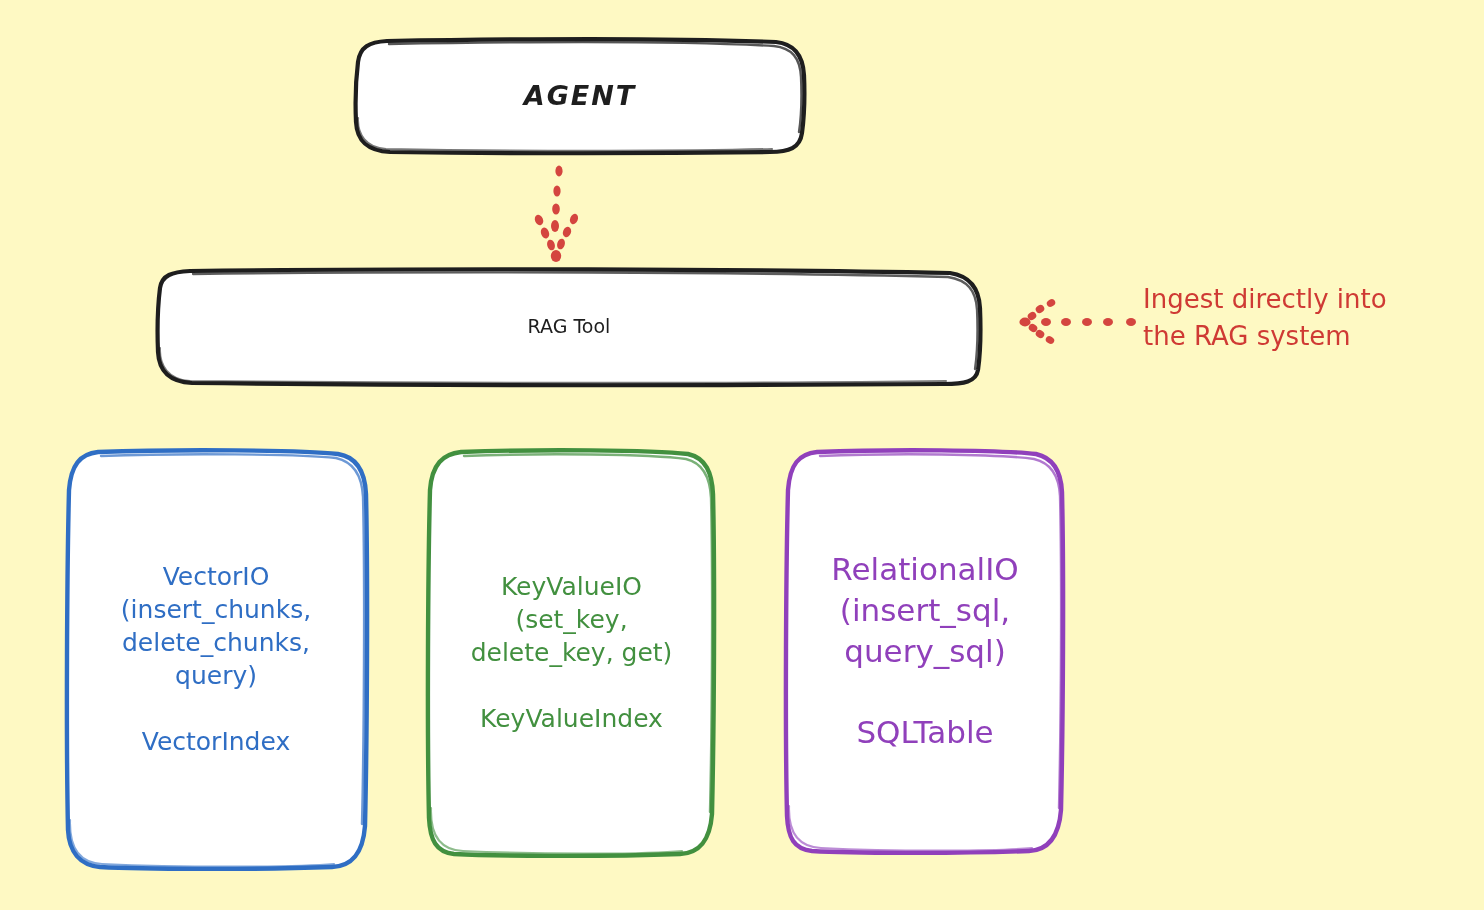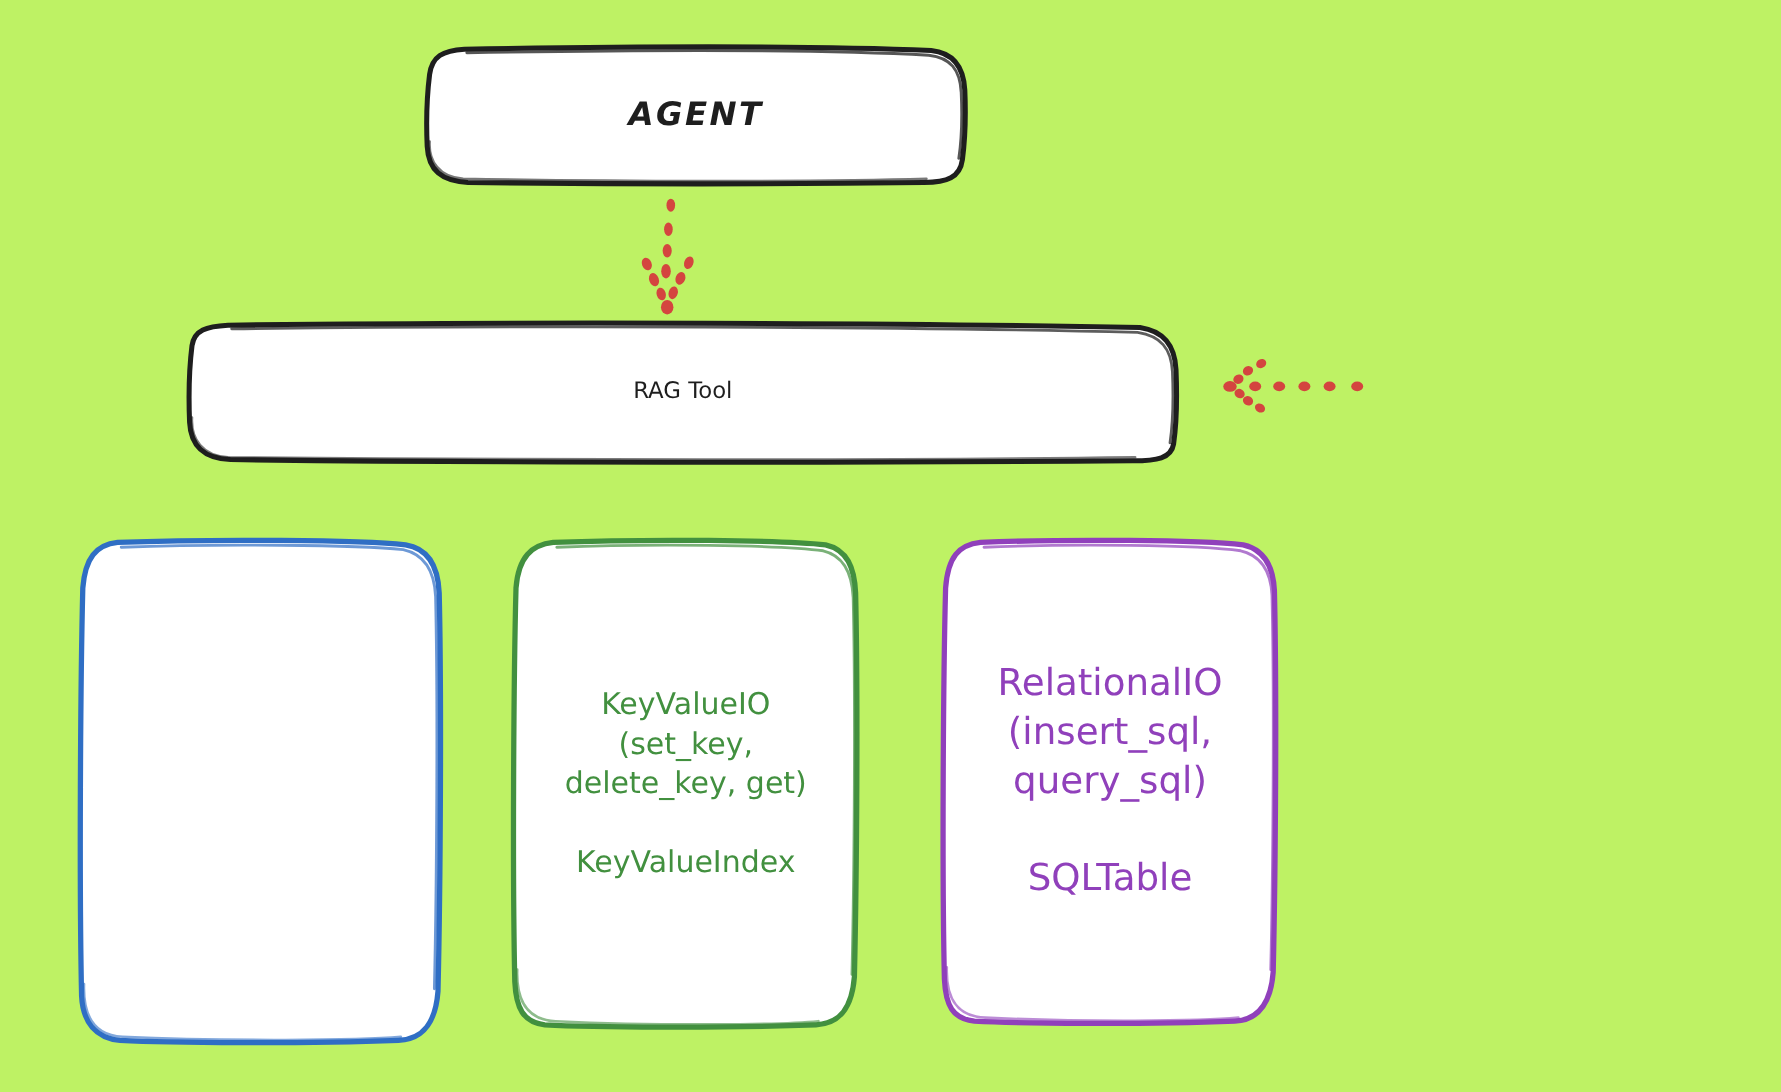--- a/index.html
+++ b/index.html
@@ -5,21 +5,21 @@
 <style>
   html, body {
     margin: 0;
     padding: 0;
     background: #ffffff;
   }
   #canvas {
     position: relative;
     width: 1484px;
     height: 910px;
-    background: #bef264;
+    background: #fef9c3;
     overflow: hidden;
     font-family: "DejaVu Sans", sans-serif;
   }
   svg.layer {
     position: absolute;
     top: 0;
     left: 0;
     width: 1484px;
     height: 910px;
     overflow: visible;
@@ -167,27 +167,35 @@
       <ellipse cx="1033" cy="328" rx="4.4" ry="3.8" transform="rotate(30 1033 328)"></ellipse>
 
       <ellipse cx="1025" cy="322" rx="5.6" ry="4.4"></ellipse>
     </g>
   </svg>
 
   <div class="node-label" id="agent-label">AGENT</div>
 
   <div class="node-label" id="rag-tool-label">RAG Tool</div>
 
+  <div class="node-label mono-block" id="vector-io-label">VectorIO
+(insert_chunks,
+delete_chunks,
+query)
+
+VectorIndex</div>
 
   <div class="node-label mono-block" id="key-value-io-label">KeyValueIO
 (set_key,
 delete_key, get)
 
 KeyValueIndex</div>
 
   <div class="node-label mono-block" id="relational-io-label">RelationalIO
 (insert_sql,
 query_sql)
 
 SQLTable</div>
 
+  <div class="node-label mono-block" id="ingest-note">Ingest directly into
+the RAG system</div>
 
 </div>
 
 </body></html>

